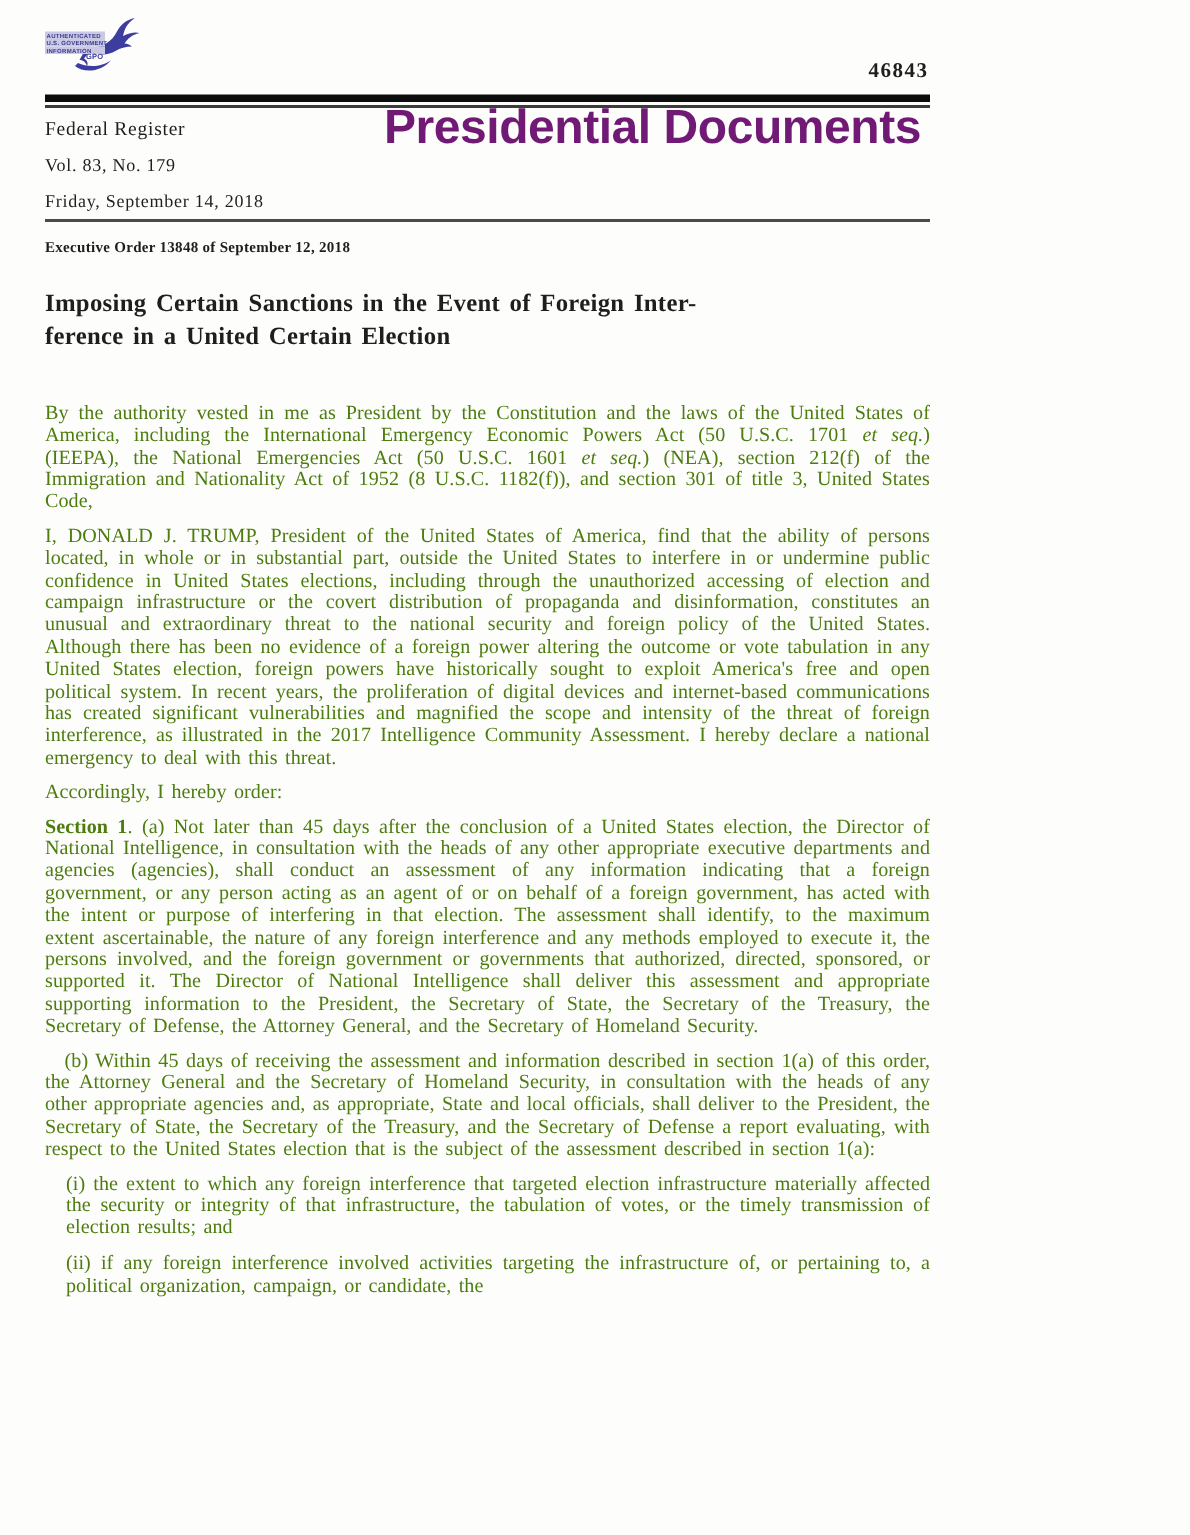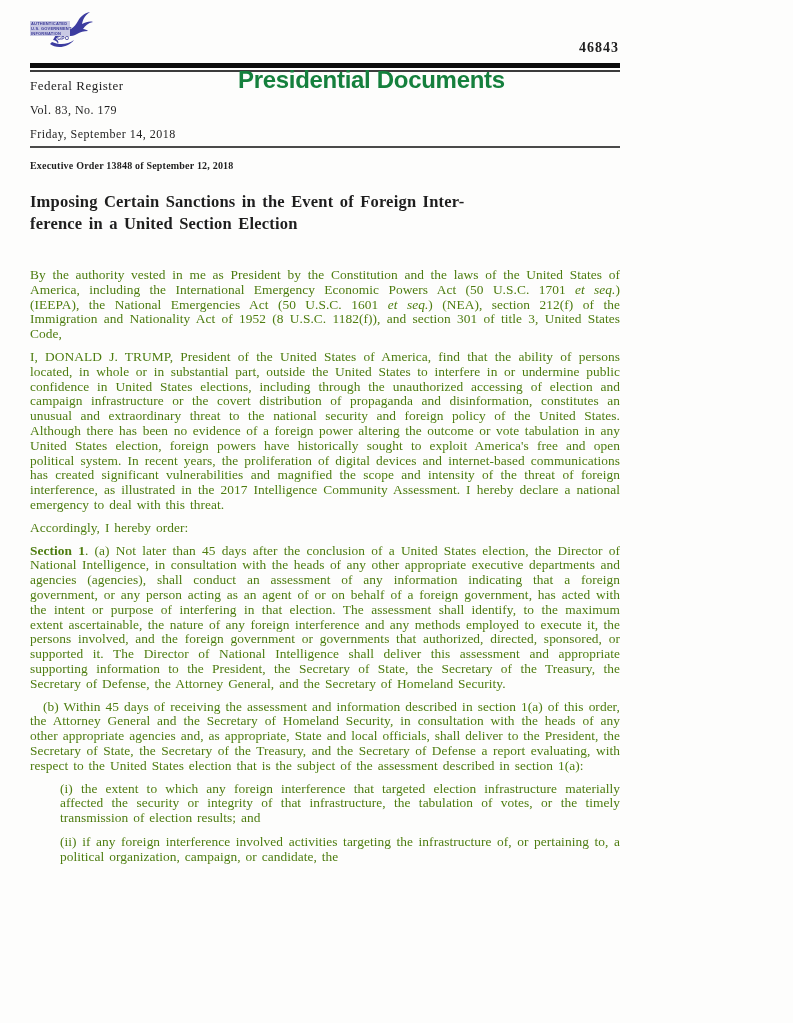--- a/index.html
+++ b/index.html
@@ -42,24 +42,24 @@
     position: absolute; left: 30px; right: 28px; top: 146px;
     border-top: 2px solid #4a4a4a;
   }
 
   
   .mast-left { position: absolute; left: 30px; top: 78px; }
   .mast-journal { font-size: 13px; font-weight: normal; letter-spacing: .5px; }
   .mast-vol    { font-size: 12px; margin-top: 9px; letter-spacing: .5px; }
   .mast-date   { font-size: 12px; margin-top: 9px; letter-spacing: .5px; }
   .mast-section {
-    position: absolute; left: 238px; top: 66px;
+    position: absolute; left: 256px; top: 66px;
     font-family: "Liberation Sans", "DejaVu Sans", sans-serif;
-    font-size: 24px; font-weight: bold; letter-spacing: -.3px;
-    color: #15803d;
+    font-size: 32px; font-weight: bold; letter-spacing: -.3px;
+    color: #701a75;
   }
 
   
   .content { position: absolute; left: 30px; right: 28px; top: 160px; display: flex; }
   .side { width: 218px; flex: 0 0 218px; }
   .side-title3 { font-size: 13.5px; font-weight: bold; letter-spacing: .4px; }
   .side-president { font-size: 15px; font-weight: bold; margin-top: 17px; letter-spacing: .4px; }
 
   .main { flex: 1; }
   .eo-heading { font-size: 10px; font-weight: bold; letter-spacing: .2px; }
@@ -71,21 +71,21 @@
 
   .order-body { margin-top: 33px; }
   .order-body p {
     font-size: 13.4px; line-height: 14.8px;
     text-align: justify;
     margin-bottom: 8px;
     word-spacing: 1.5px; letter-spacing: .05px;
     color: #4d7c0f;
   }
   .order-body p.indent { text-indent: 13px; }
-  .order-body p.romanette { margin-left: 30px; margin-bottom: 9px; }
+  .order-body p.romanette { margin-left: 14px; margin-bottom: 9px; }
   .order-body .b { font-weight: bold; }
   .order-body .i { font-style: italic; }
 </style>
 </head>
 <body>
 
 <div class="page">
 
   <div class="gpo-logo">
     <svg width="72" height="42" viewBox="0 0 72 42">
@@ -109,21 +109,21 @@
     <div class="mast-vol">Vol. 83, No. 179</div>
     <div class="mast-date">Friday, September 14, 2018</div>
   </div>
   <div class="mast-section">Presidential Documents</div>
 
   <div class="rule-thin"></div>
 
   <div class="content">
     <div class="main">
       <div class="eo-heading">Executive Order 13848 of September 12, 2018</div>
-      <h1 class="eo-title"><span>Imposing Certain Sanctions in the Event of Foreign Inter-</span><br><span>ference in a United Section Election</span></h1>
+      <h1 class="eo-title"><span>Imposing Certain Sanctions in the Event of Foreign Inter-</span><br><span>ference in a United Certain Election</span></h1>
       <div class="order-body">
           <p class="flush"><span>By the authority vested in me as President by the Constitution and the laws of the United States of America, including the International Emergency Economic Powers Act (50 U.S.C. 1701 </span><span class="i">et seq.</span><span>) (IEEPA), the National Emergencies Act (50 U.S.C. 1601 </span><span class="i">et seq.</span><span>) (NEA), section 212(f) of the Immigration and Nationality Act of 1952 (8 U.S.C. 1182(f)), and section 301 of title 3, United States Code,</span></p>
           <p class="flush"><span>I, DONALD J. TRUMP, President of the United States of America, find that the ability of persons located, in whole or in substantial part, outside the United States to interfere in or undermine public confidence in United States elections, including through the unauthorized accessing of election and campaign infrastructure or the covert distribution of propaganda and disinformation, constitutes an unusual and extraordinary threat to the national security and foreign policy of the United States. Although there has been no evidence of a foreign power altering the outcome or vote tabulation in any United States election, foreign powers have historically sought to exploit America's free and open political system. In recent years, the proliferation of digital devices and internet-based communications has created significant vulnerabilities and magnified the scope and intensity of the threat of foreign interference, as illustrated in the 2017 Intelligence Community Assessment. I hereby declare a national emergency to deal with this threat.</span></p>
           <p class="flush"><span>Accordingly, I hereby order:</span></p>
           <p class="flush"><span class="b">Section 1</span><span>. (a) Not later than 45 days after the conclusion of a United States election, the Director of National Intelligence, in consultation with the heads of any other appropriate executive departments and agencies (agencies), shall conduct an assessment of any information indicating that a foreign government, or any person acting as an agent of or on behalf of a foreign government, has acted with the intent or purpose of interfering in that election. The assessment shall identify, to the maximum extent ascertainable, the nature of any foreign interference and any methods employed to execute it, the persons involved, and the foreign government or governments that authorized, directed, sponsored, or supported it. The Director of National Intelligence shall deliver this assessment and appropriate supporting information to the President, the Secretary of State, the Secretary of the Treasury, the Secretary of Defense, the Attorney General, and the Secretary of Homeland Security.</span></p>
           <p class="indent"><span>(b) Within 45 days of receiving the assessment and information described in section 1(a) of this order, the Attorney General and the Secretary of Homeland Security, in consultation with the heads of any other appropriate agencies and, as appropriate, State and local officials, shall deliver to the President, the Secretary of State, the Secretary of the Treasury, and the Secretary of Defense a report evaluating, with respect to the United States election that is the subject of the assessment described in section 1(a):</span></p>
           <p class="romanette"><span>(i) the extent to which any foreign interference that targeted election infrastructure materially affected the security or integrity of that infrastructure, the tabulation of votes, or the timely transmission of election results; and</span></p>
           <p class="romanette"><span>(ii) if any foreign interference involved activities targeting the infrastructure of, or pertaining to, a political organization, campaign, or candidate, the</span></p>
         </div>
     </div>

